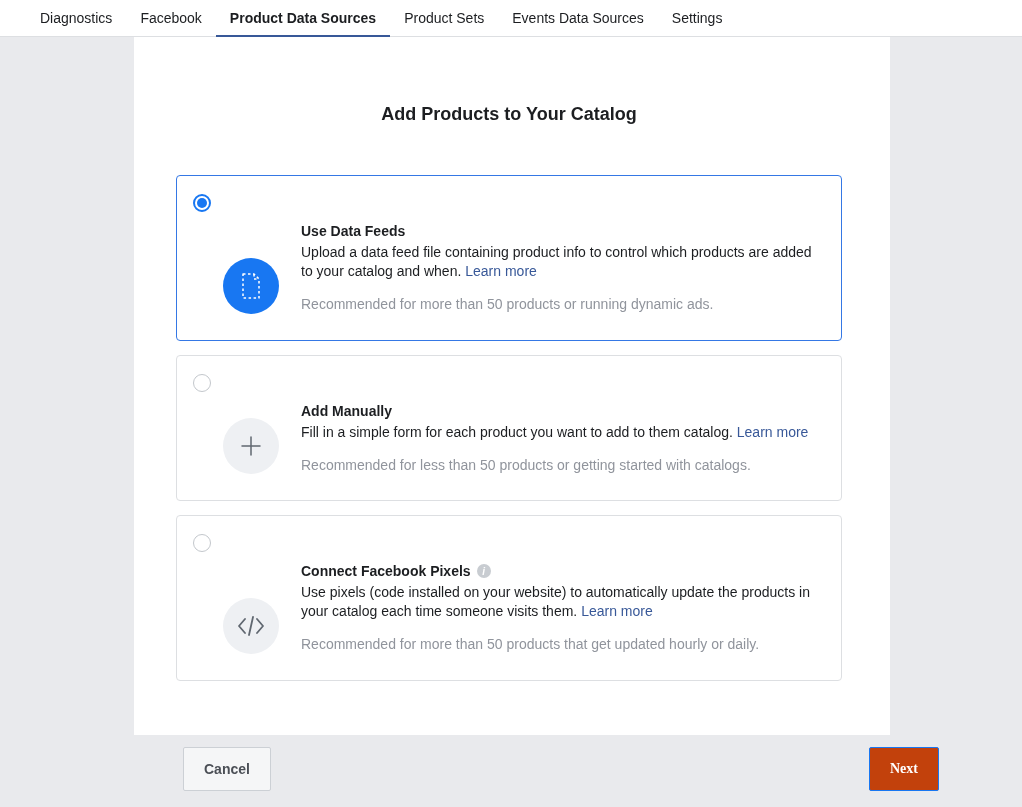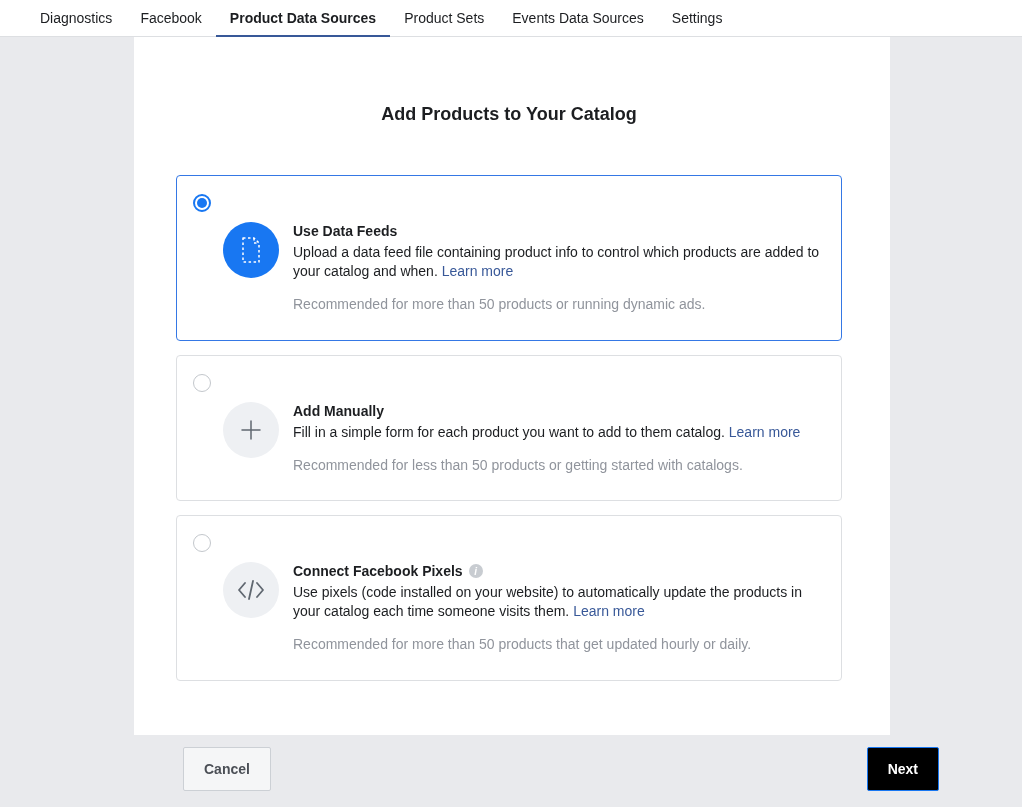--- a/index.html
+++ b/index.html
@@ -87,22 +87,22 @@
       position: absolute;
       top: 2px;
       left: 2px;
       width: 10px;
       height: 10px;
       background: #1877f2;
       border-radius: 50%;
     }
     .option-body {
       display: flex;
-      align-items: flex-start;
-      gap: 14px;
+      align-items: flex-end;
+      gap: 22px;
       padding-left: 30px;
     }
     .icon-circle {
       width: 56px;
       height: 56px;
       border-radius: 50%;
       background: #eef0f3;
       display: flex;
       align-items: center;
       justify-content: center;
@@ -171,23 +171,24 @@
       cursor: pointer;
       display: flex;
       align-items: center;
     }
     .btn-cancel {
       background: #f5f6f7;
       border: 1px solid #ccd0d5;
       color: #4b4f56;
     }
     .btn-next {
-      background: #000000;
+      background: #c2410c;
       border: 1px solid #1877f2;
       color: #fff;
+      font-family: Liberation Serif, serif;
     }
   </style>
 </head>
 <body>
 
 <div class="tabs-bar" id="tabs-bar">
     <div class="tab-item">Diagnostics</div>
     <div class="tab-item">Facebook</div>
     <div class="tab-item active">Product Data Sources</div>
     <div class="tab-item">Product Sets</div>

